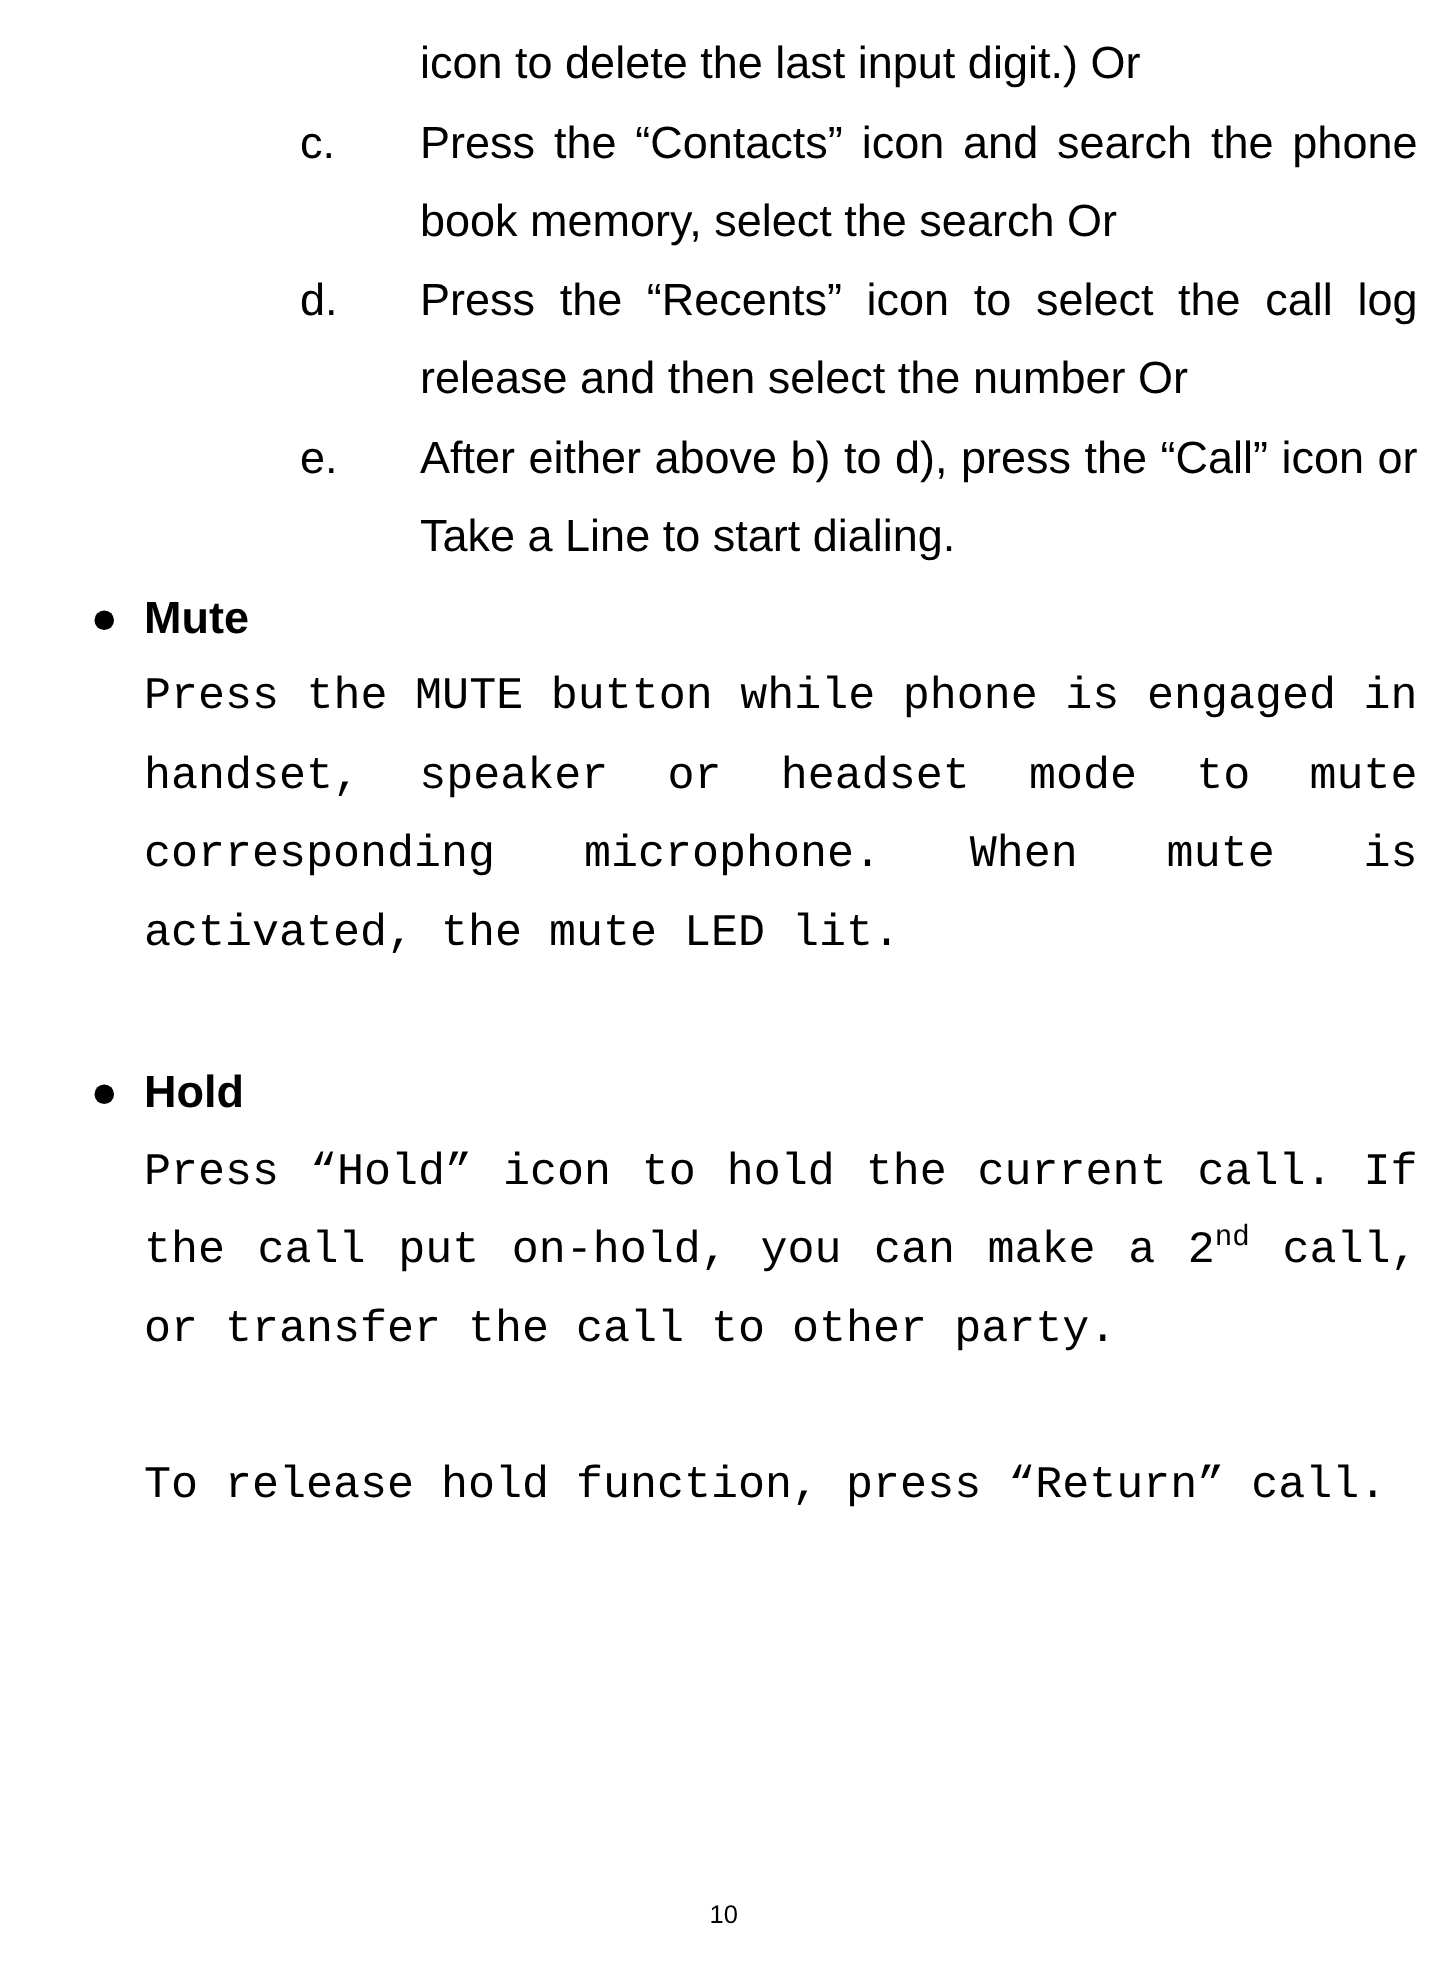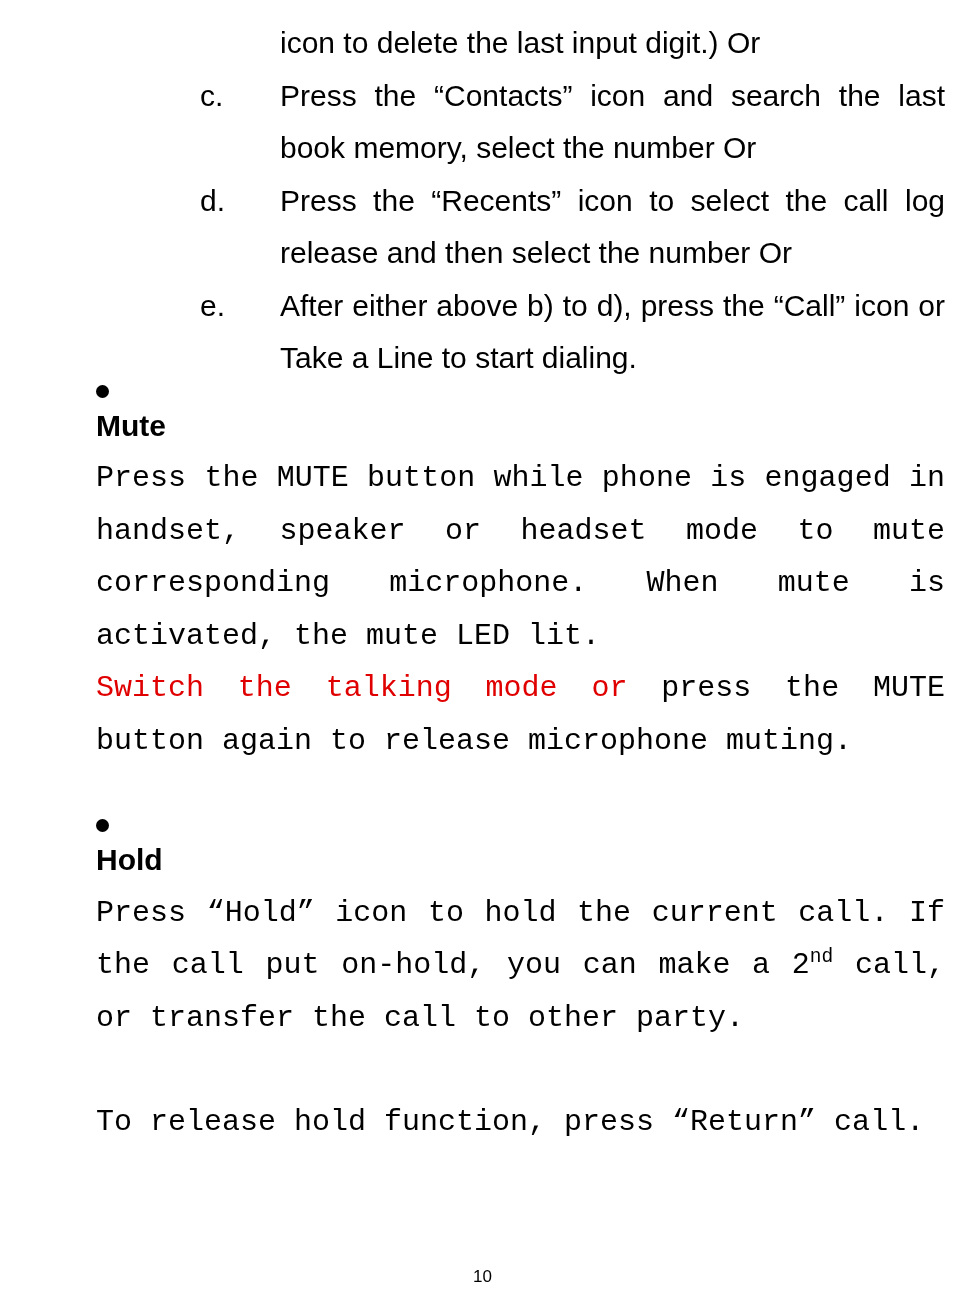--- a/index.html
+++ b/index.html
@@ -38,21 +38,20 @@
       margin-left: 260px;
       text-align: justify;
     }
     .bullet-section {
       margin-top: 2px;
       padding-left: 76px;
     }
     .bullet-header {
       display: flex;
       align-items: baseline;
-      flex-direction: column;
     }
     .dot {
       width: 13px;
       height: 13px;
       background: #000;
       border-radius: 50%;
       display: inline-block;
       margin-right: 20px;
       margin-left: -33px;
       position: relative;
@@ -90,39 +89,38 @@
 </head>
 <body>
 
 <div class="content">
 
   <div class="sublist-first">icon to delete the last input digit.) Or</div>
 
   <div class="sublist">
     <div class="subitem">
       <div class="marker">c.</div>
-      <div class="subbody">Press the “Contacts” icon and search the last book memory, select the number Or</div>
+      <div class="subbody">Press the “Contacts” icon and search the phone book memory, select the search Or</div>
     </div>
     <div class="subitem">
       <div class="marker">d.</div>
       <div class="subbody">Press the “Recents” icon to select the call log release and then select the number Or</div>
     </div>
     <div class="subitem">
       <div class="marker">e.</div>
       <div class="subbody">After either above b) to d), press the “Call” icon or Take a Line to start dialing.</div>
     </div>
   </div>
 
   <div class="bullet-section">
     <div class="bullet-header">
       <span class="dot"></span>
       <span class="bold">Mute</span>
     </div>
     <div class="bullet-body">Press the MUTE button while phone is engaged in handset, speaker or headset mode to mute corresponding microphone. When mute is activated, the mute LED lit.</div>
-    <div class="bullet-body"><span class="redtext">Switch the talking mode or </span><span>press the MUTE button again to release microphone muting.</span></div>
   </div>
 
   <div class="spacer"></div>
 
   <div class="bullet-section">
     <div class="bullet-header">
       <span class="dot"></span>
       <span class="bold">Hold</span>
     </div>
     <div class="bullet-body"><span>Press “Hold” icon to hold the current call. If the call put on-hold, you can make a 2</span><sup>nd</sup><span> call, or transfer the call to other party.</span></div>

